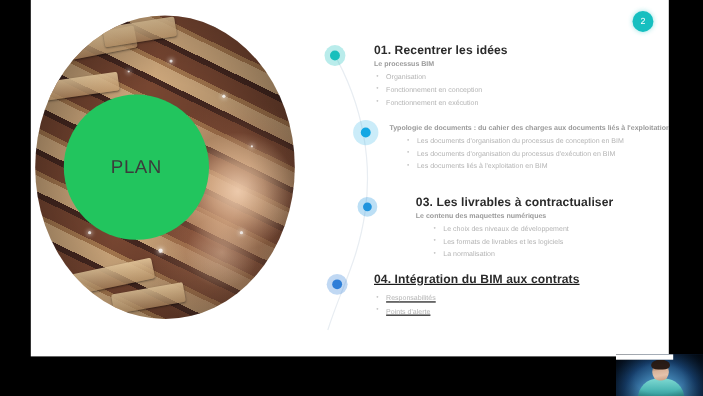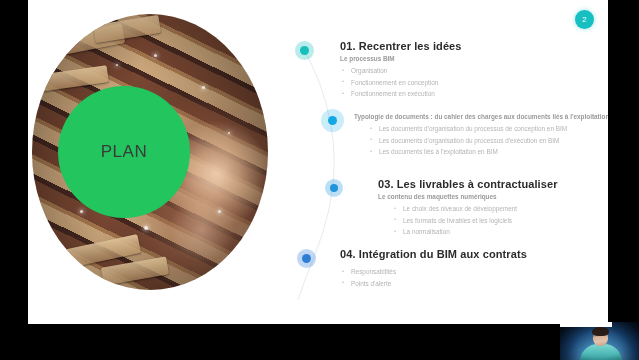--- a/index.html
+++ b/index.html
@@ -343,21 +343,21 @@
             <li>Les formats de livrables et les logiciels</li>
             <li>La normalisation</li>
           </ul>
         </div>
       </div>
 
       <div class="tl-item" style="top:248px;">
         <div class="tl-dot" style="left:26px; top:6px; width:9px; height:9px; background:#2f7fd8;">
           <div class="glow" style="background:#2f7fd8;"></div>
         </div>
-        <div class="tl-body" style="left:64px; top:0;">
+        <div class="tl-body" style="left:64px; top:0;text-decoration:underline;">
           <div class="tl-title">04. Intégration du BIM aux contrats</div>
           <ul class="tl-list" style="margin-top:6px;">
             <li>Responsabilités</li>
             <li>Points d'alerte</li>
           </ul>
         </div>
       </div>
 
     </div>
   </div>

